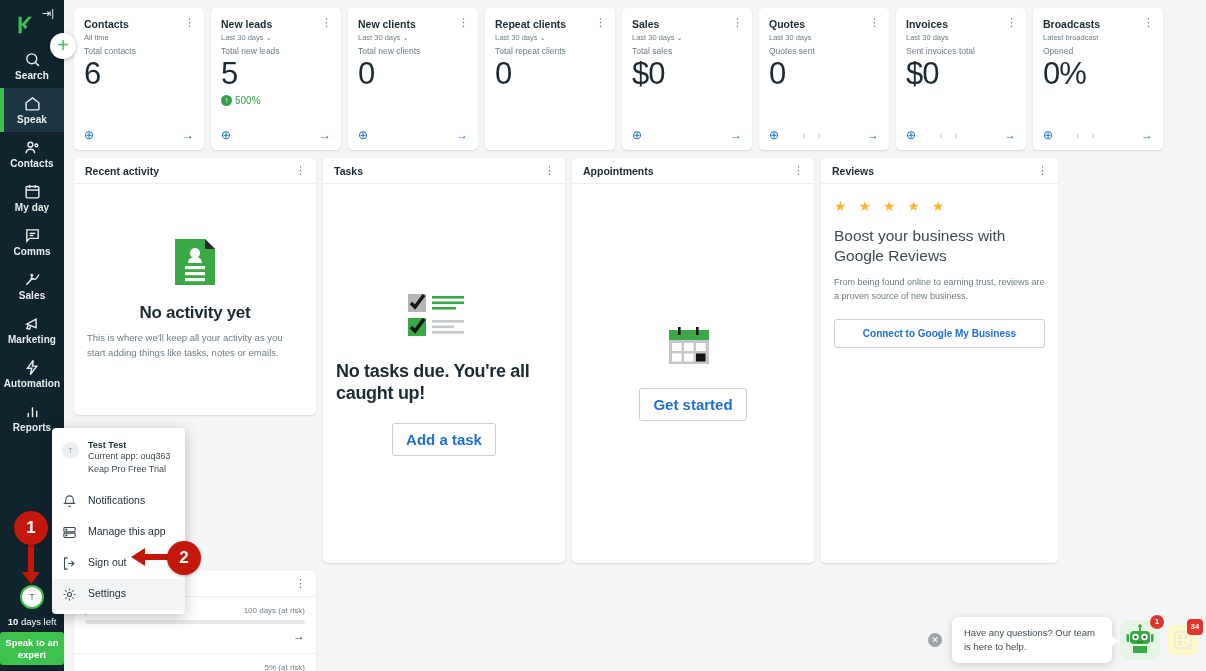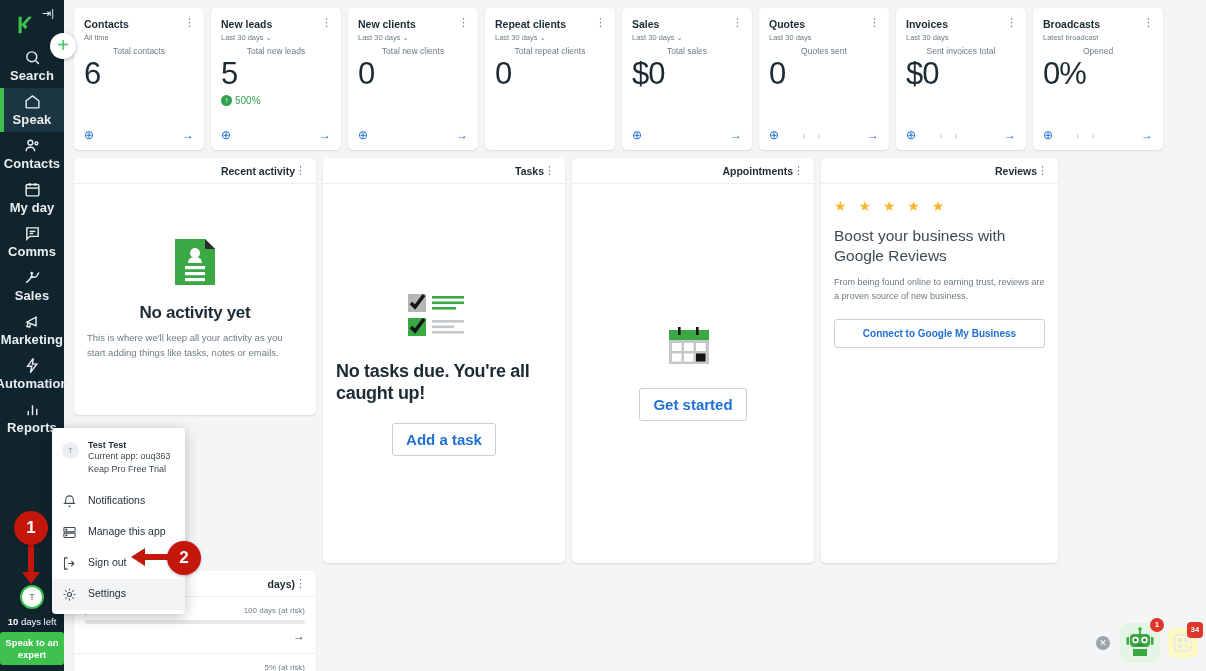--- a/index.html
+++ b/index.html
@@ -34,21 +34,21 @@
     align-items: center; justify-content: center;
     color: #e9eef0; cursor: pointer; position: relative;
     gap: 2px;
   }
   .nav-item.active { background: #1c3542; }
   .nav-item.active::before {
     content: ""; position: absolute; left: 0; top: 0;
     width: 4px; height: 100%; background: #3ec14e;
   }
   .nav-item .ico { width: 17px; height: 17px; display:block; }
-  .nav-item .lbl { font-size: 13px; letter-spacing: .1px; font-weight: 600; }
+  .nav-item .lbl { font-size: 10px; letter-spacing: .1px; font-weight: 600; }
 
   .trial-bottom {
     position: absolute; left: 0; bottom: 0; width: 64px;
     display: flex; flex-direction: column; align-items: center;
     padding-bottom: 6px;
   }
   .avatar-btn {
     width: 24px; height: 24px; border-radius: 50%;
     background: #fff; border: 2px solid #3ec14e;
     color: #5b6b73; font-size: 9px;
@@ -80,38 +80,38 @@
     background: #fff; border-radius: 5px;
     box-shadow: 0 1px 2px rgba(20,30,40,.13);
   }
   .kpi { width: 130px; height: 142px; padding: 10px 10px 8px 10px;
          display: flex; flex-direction: column; position: relative; }
   .kpi-head { display: flex; justify-content: space-between; align-items: flex-start; }
   .kpi-title { font-size: 10.5px; font-weight: 700; color: #1c2b33; }
   .kebab { color: #5b6b73; font-size: 11px; line-height: 9px; cursor: pointer;
            letter-spacing: 0; width: 10px; text-align: center; }
   .kpi-period { font-size: 7.5px; color: #6d7c84; margin-top: 3px; }
-  .kpi-sub { font-size: 8.5px; color: #6d7c84; margin-top: 4px; text-align: center; }
+  .kpi-sub { font-size: 8.5px; color: #6d7c84; margin-top: 4px; }
   .kpi-value { font-size: 31px; color: #1c2b33; line-height: 34px; margin-top: 1px;
                font-weight: 400; letter-spacing: -1px; }
   .kpi-delta { font-size: 10px; color: #31a24c; font-weight: 500;
                display: flex; align-items: center; gap: 3px; margin-top: 4px; }
   .delta-circle { width: 11px; height: 11px; border-radius: 50%; background: #31a24c;
                   color:#fff; font-size: 8px; line-height: 11px; text-align: center; }
   .kpi-foot { margin-top: auto; display: flex; align-items: center; }
   .foot-add { color: #1f6fd4; font-size: 12px; line-height: 12px; cursor: pointer; }
   .foot-arrow { color: #1f6fd4; font-size: 12px; margin-left: auto; cursor: pointer; }
   .foot-pager { display: flex; gap: 12px; margin: 0 auto; }
   .foot-pager span { color: #b9c2c7; font-size: 10px; cursor: pointer; }
 
   .row2 { display: flex; gap: 7px; padding: 8px 8px 0 10px; }
   .panel { background: #fff; border-radius: 5px; box-shadow: 0 1px 2px rgba(20,30,40,.13);
            display: flex; flex-direction: column; }
   .panel-head { height: 26px; padding: 0 11px; display: flex; align-items: center;
-                justify-content: flex-end; border-bottom: 1px solid #eceff1; }
+                justify-content: space-between; border-bottom: 1px solid #eceff1; }
   .panel-title { font-size: 10.5px; font-weight: 700; color: #1c2b33; }
   .panel-body { flex: 1; padding: 12px 13px; display: flex; flex-direction: column; }
 
   .empty-center { margin: auto 0; text-align: center; }
   .empty-h { font-size: 17px; font-weight: 700; color: #1c2b33; margin-top: 14px;
              letter-spacing: -.3px; }
   .empty-p { font-size: 9.5px; color: #6d7c84; line-height: 1.5; margin-top: 8px; }
 
   .empty-left { margin: auto 0; }
   .empty-left .empty-h { text-align: left; font-size: 18px; line-height: 1.25; }
@@ -575,20 +575,21 @@
   <div class="ann ann1">
     <div class="ann-bubble">1</div>
   </div>
   <div class="arrow-left"></div>
   <div class="ann ann2">
     <div class="ann-bubble">2</div>
   </div>
 
   <div class="chat-wrap">
     <div class="chat-close">✕</div>
+    <div class="chat-bubble">Have any questions? Our team is here to help.</div>
     <div class="chat-bot">
       <svg width="40" height="40" viewBox="0 0 40 40">
         <line x1="20" y1="7" x2="20" y2="11" stroke="#3aa844" stroke-width="1.8"></line>
         <circle cx="20" cy="6" r="1.8" fill="#3aa844"></circle>
         <rect x="10" y="11" width="20" height="13" rx="4" fill="#3aa844"></rect>
         <circle cx="15.5" cy="17" r="3.2" fill="#fff"></circle>
           <circle cx="24.5" cy="17" r="3.2" fill="#fff"></circle>
         <circle cx="15.5" cy="17" r="1.5" fill="#1f7a2c"></circle>
           <circle cx="24.5" cy="17" r="1.5" fill="#1f7a2c"></circle>
         <path d="M17 21.5q3 1.6 6 0" stroke="#1f7a2c" stroke-width="1.1" fill="none"></path>

